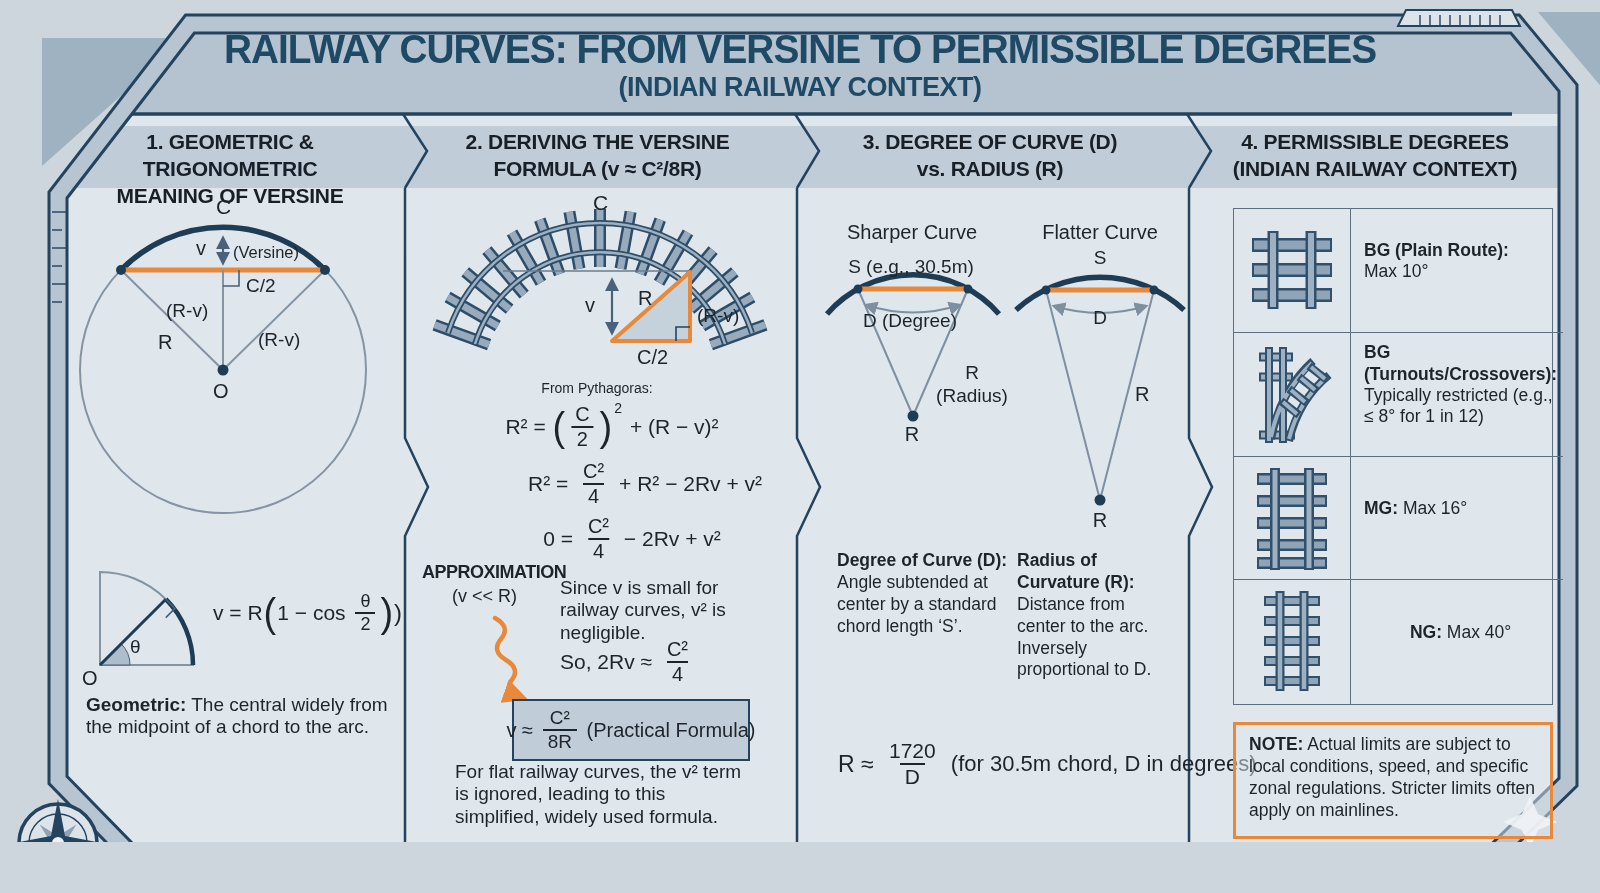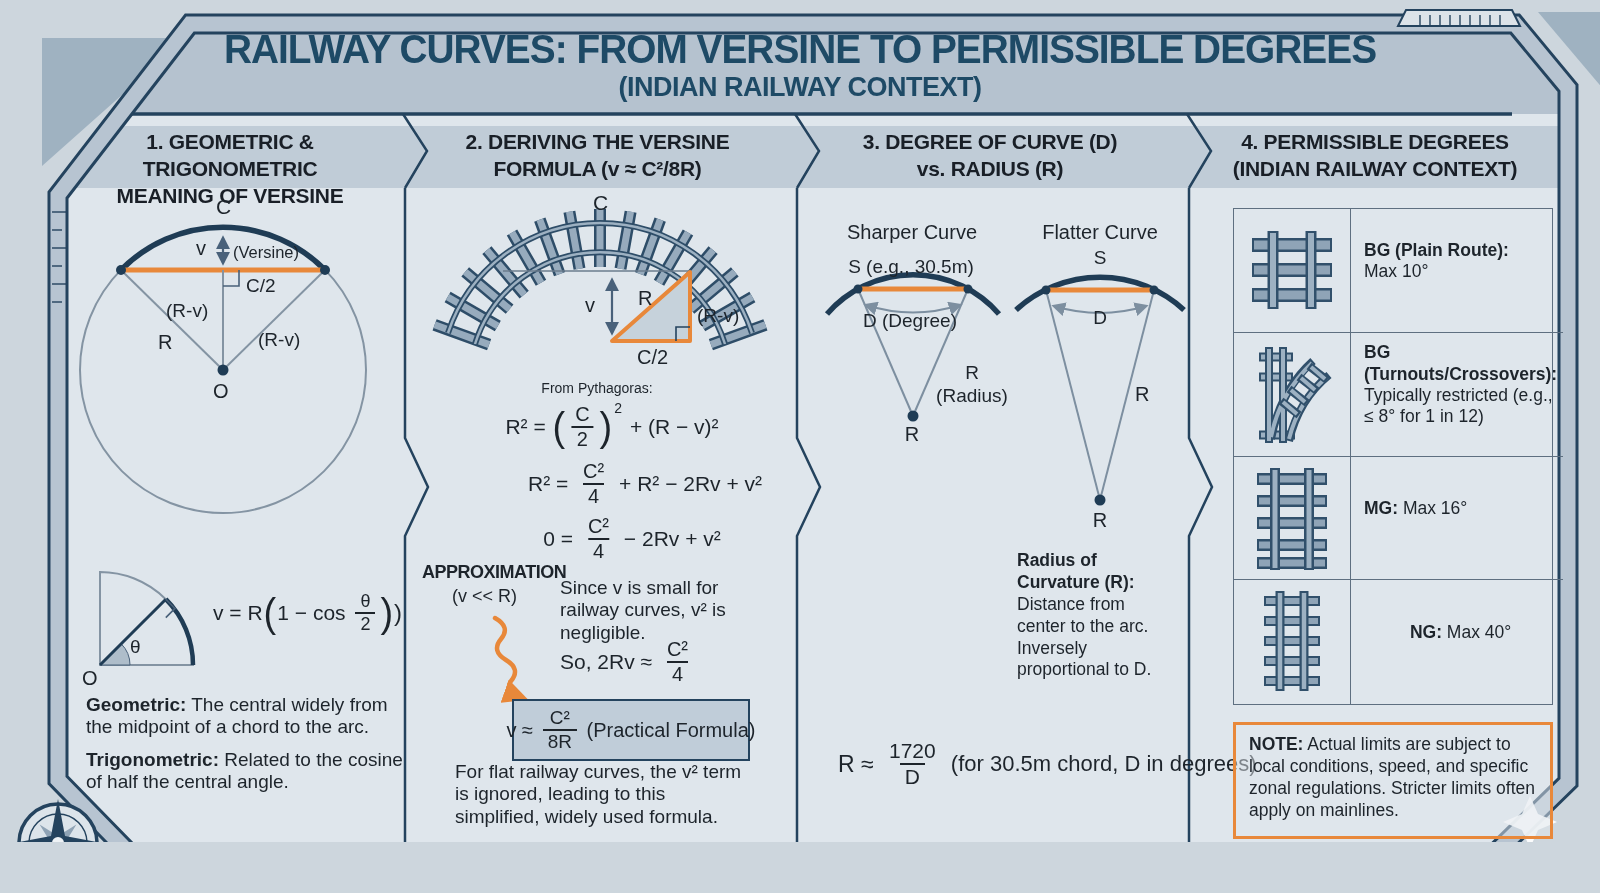--- a/index.html
+++ b/index.html
@@ -231,23 +231,20 @@
     <span class="num">θ</span>
     <span class="den">2</span>
   </span>
   <span class="bigp">)</span>
   <span style="font-size:24px;">)</span>
 </div>
 
 <div class="para" style="left:86px;top:694px;width:302px;font-size:19px;">
   <span class="b">Geometric:</span><span> The central widely from the midpoint of a chord to the arc.</span>
 </div>
-<div class="para" style="left:86px;top:749px;width:318px;font-size:19px;">
-  <span class="b">Trigonometric:</span><span> Related to the cosine of half the central angle.</span>
-</div>
 
 <div class="lbl" style="left:593px;top:192px;font-size:21px;">C</div>
 <div class="lbl" style="left:585px;top:295px;font-size:20px;">v</div>
 <div class="lbl" style="left:638px;top:288px;font-size:20px;">R</div>
 <div class="lbl" style="left:697px;top:306px;font-size:19px;">(R-v)</div>
 <div class="lbl" style="left:637px;top:347px;font-size:20px;">C/2</div>
 <div class="lbl ctr" style="left:597px;top:381px;font-size:14px;">From Pythagoras:</div>
 
 <div class="eq" style="left:612px;top:404px;transform:translateX(-50%);">
   <span>R² = </span>
@@ -307,20 +304,24 @@
   <div>(Radius)</div>
 </div>
 <div class="lbl ctr" style="left:912px;top:424px;font-size:20px;">R</div>
 
 <div class="lbl ctr" style="left:1100px;top:222px;font-size:20px;">Flatter Curve</div>
 <div class="lbl ctr" style="left:1100px;top:248px;font-size:19px;">S</div>
 <div class="lbl ctr" style="left:1100px;top:308px;font-size:19px;">D</div>
 <div class="lbl" style="left:1135px;top:384px;font-size:20px;">R</div>
 <div class="lbl ctr" style="left:1100px;top:510px;font-size:20px;">R</div>
 
+<div class="para" style="left:837px;top:550px;width:162px;font-size:17.5px;line-height:1.25;">
+  <span class="b" style="white-space:nowrap;">Degree of Curve (D):</span>
+  <div>Angle subtended at center by a standard chord length ‘S’.</div>
+</div>
 <div class="para" style="left:1017px;top:550px;width:158px;font-size:17.5px;line-height:1.25;">
   <span class="b">Radius of Curvature (R):</span>
   <div>Distance from center to the arc. Inversely proportional to D.</div>
 </div>
 
 <div class="eq" style="left:838px;top:740px;font-size:23px;">
   <span>R ≈ </span>
   <span class="frac" style="font-size:21px;">
     <span class="num">1720</span>
     <span class="den">D</span>

